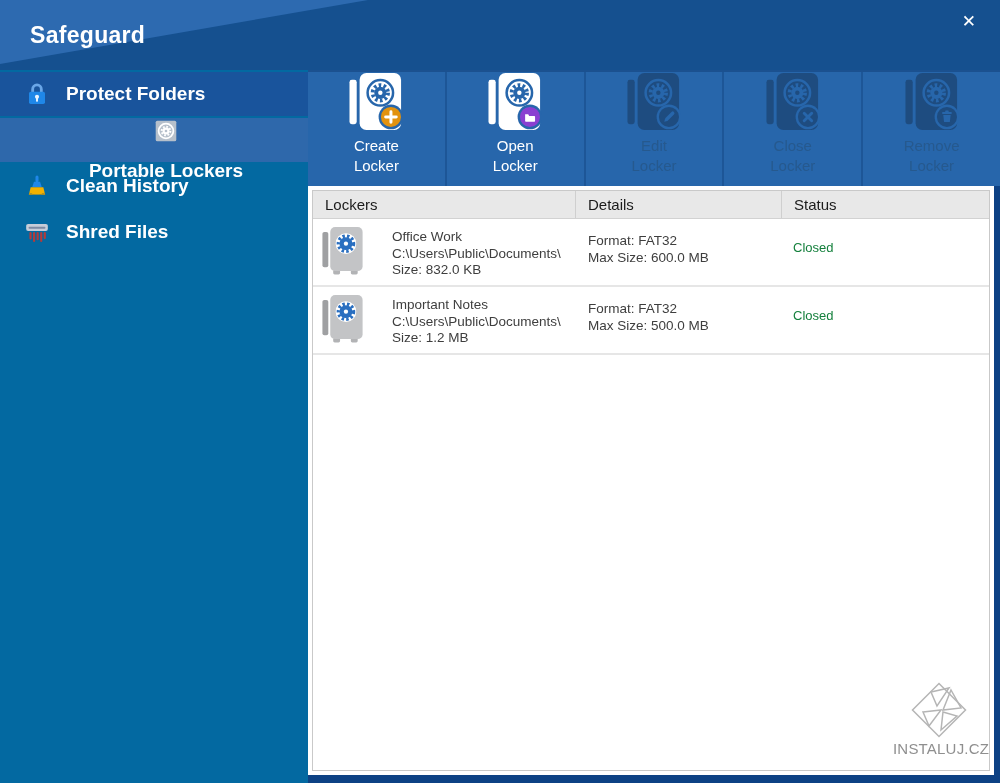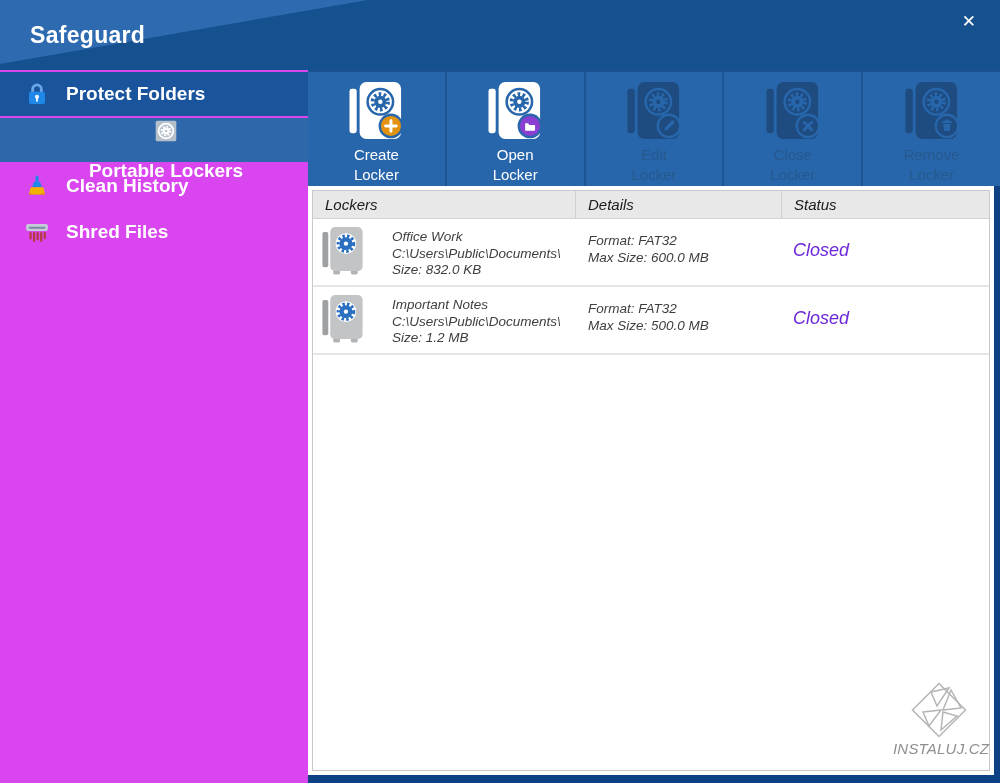--- a/index.html
+++ b/index.html
@@ -14,62 +14,62 @@
                 background:#2d6ab0; clip-path:polygon(0 0, 368px 0, 0 64px); }
   .app-title { position:absolute; left:30px; top:22px; color:#ffffff;
                font-size:23px; font-weight:bold; letter-spacing:.3px;text-align:center; }
   .close-btn { position:absolute; right:20px; top:9px; background:none; border:none;
                color:#ffffff; font-size:17px; line-height:1; cursor:pointer;
                font-family:inherit; padding:4px; }
 
   .body-row { display:flex; height:713px; }
 
   
-  .sidebar { width:308px; flex:none; background:#d946ef; padding-top:2px; }
+  .sidebar { width:308px; flex:none; background:#0369a1; padding-top:2px; }
   .side-item { height:44px; margin-bottom:2px; display:flex; align-items:center;
                padding-left:24px; gap:16px; color:#ffffff; font-weight:bold;
                font-size:19px; cursor:pointer; }
   .side-item.shade { background:#19549c; }
   .side-item.sel   { background:#2e68ab;flex-direction:column; }
   .side-icon { width:26px; height:26px; flex:none; display:flex; align-items:center; justify-content:center; }
   .side-icon svg { width:26px; height:26px; }
 
   
   .content { flex:1; display:flex; flex-direction:column; }
 
   .toolbar { height:116px; flex:none; background:#2766ab; border-top:2px solid #1b5190;
              display:flex; --bg:#2766ab; }
   .tool-btn { flex:1; background:none; border:none; border-right:2px solid #1d5697;
               display:flex; flex-direction:column; align-items:center;
-              padding-top:9px; font-family:inherit; font-size:15px; line-height:20px;
+              font-family:inherit; font-size:15px; line-height:20px;
               color:#ffffff; cursor:pointer; }
   .tool-btn:last-child { border-right:none; }
   .tool-btn svg.tool-ic { width:54px; height:60px; margin-bottom:4px; }
   .tool-btn.enabled  { --ic:#ffffff; --gl:#ffffff; }
   .tool-btn.b-create { --badge:#e2920f; }
   .tool-btn.b-open   { --badge:#8a3fd1; }
   .tool-btn.disabled { --ic:#1e4c80; --badge:#1e4c80; --gl:#2766ab;
                        color:#26598e; cursor:default; }
 
   .panel { flex:1; background:#ffffff; margin:0 6px 8px 0; padding:4px; }
-  .ltable { height:100%; border:1px solid #c9c9c9; display:flex; flex-direction:column; background:#fff;font-style:italic; }
+  .ltable { height:100%; border:1px solid #c9c9c9; display:flex; flex-direction:column; background:#fff; }
 
   .thead { flex:none; height:28px; background:#e8e8e8; border-bottom:1px solid #d2d2d2;
            display:flex; align-items:stretch; font-size:15px; color:#1b1b1b; }
   .th { display:flex; align-items:center; padding-left:12px; }
   .col1 { width:262px; } .col2 { width:206px; } .col3 { flex:1; }
   .th.col2, .th.col3 { border-left:1px solid #cfcfcf; }
 
   .trow { flex:none; min-height:62px; display:flex; border-bottom:2px solid #e6e6e6;
           cursor:default; }
   .cell-lockers { width:262px; display:flex; gap:27px; padding:7px 0 6px 8px; }
   .row-icon svg { width:44px; height:49px; }
   .row-lines { font-size:13.5px; color:#3e3e3e; line-height:16.5px; padding-top:3px; }
   .cell-details { width:206px; font-size:13.5px; color:#3e3e3e; line-height:17px; padding:13px 0 0 13px; }
-  .cell-status { flex:1; font-size:18px; color:#6d28d9; padding:21px 0 16px 12px; }
+  .cell-status { flex:1; font-size:13px; color:#15803d; padding:21px 0 16px 12px; }
 
   .tfill { flex:1; position:relative; }
   .watermark { position:absolute; right:4px; bottom:13px; width:92px; text-align:center;
                color:#8f8f8f; font-size:15px; letter-spacing:.2px; }
   .watermark svg { width:56px; height:58px; display:block; margin:0 auto 1px; }
 </style>
 </head>
 <body>
 
 <svg width="0" height="0" style="position:absolute">

